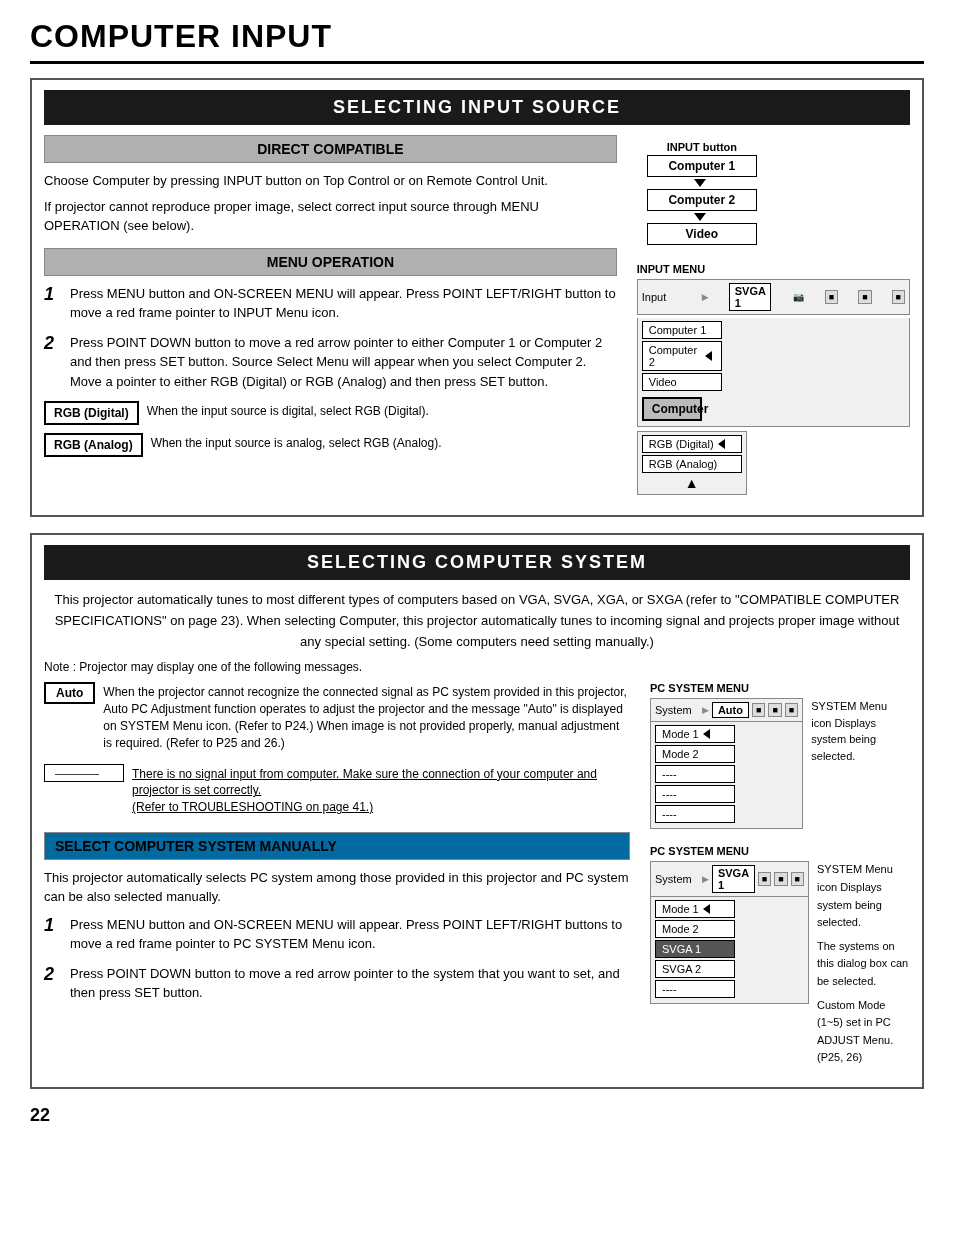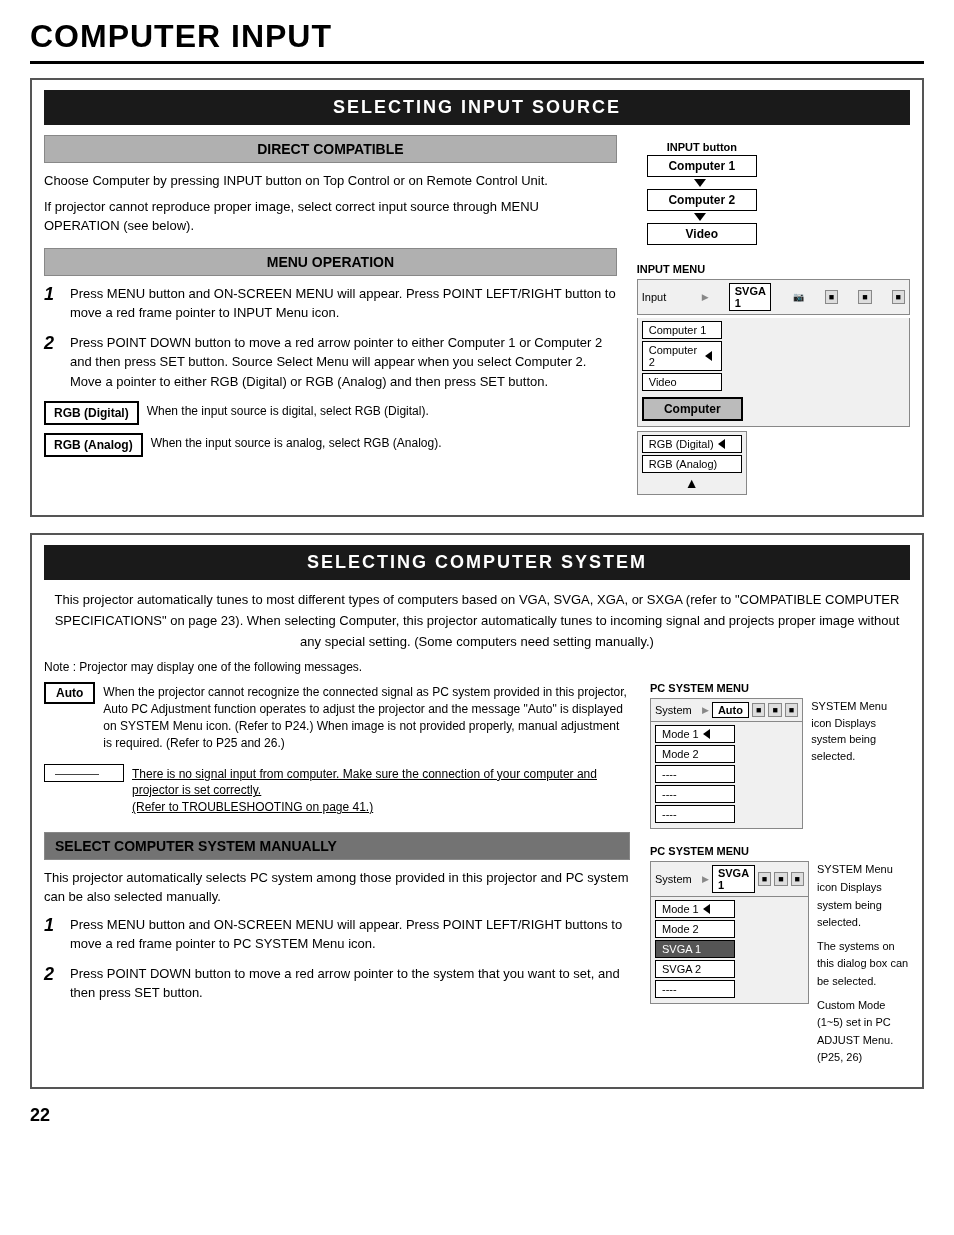--- a/index.html
+++ b/index.html
@@ -131,21 +131,21 @@
       padding: 1px 3px;
       font-size: 9px;
       background: #ddd;
     }
     .computer-box {
       border: 2px solid #000;
       padding: 3px 8px;
       font-size: 12px;
       font-weight: 700;
       background: #bbb;
-      width: 101px;
+      width: 60px;
       text-align: center;
       margin-bottom: 2px;
     }
 
     
     .auto-box {
       border: 2px solid #000;
       padding: 2px 10px;
       font-size: 12px;
       font-weight: 700;
@@ -157,21 +157,21 @@
       border: 1px solid #000;
       padding: 2px 10px;
       font-size: 11px;
       min-width: 80px;
       display: inline-block;
       background: #fff;
     }
 
     
     .gray-header {
-      background: #737373;
+      background: #0369a1;
       border: 1px solid #888;
       font-size: 14px;
       font-weight: 900;
       padding: 5px 10px;
       margin-bottom: 8px;
     }
 
     .page-num {
       font-size: 18px;
       font-weight: 900;

